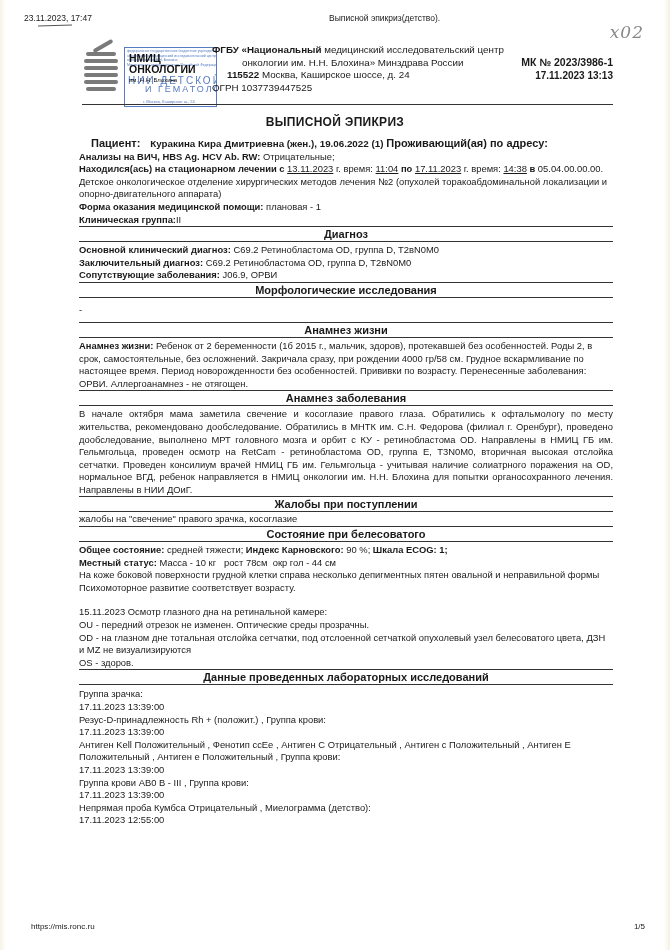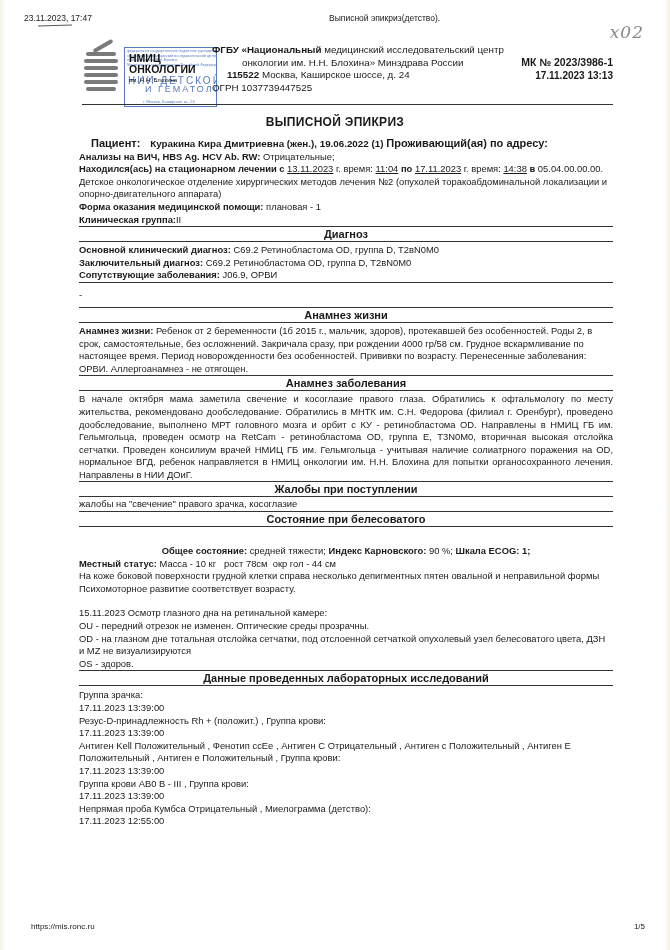--- a/index.html
+++ b/index.html
@@ -116,37 +116,38 @@
   <p><span class="b">Форма оказания медицинской помощи:</span><span> плановая - 1</span></p>
   <p><span class="b">Клиническая группа:</span><span>II</span></p>
   <div class="rule"></div>
 
   <div class="section-title">Диагноз</div>
   <p style="margin-top:2px;"><span class="b">Основной клинический диагноз:</span><span> C69.2 Ретинобластома OD, группа D, T2вN0M0</span></p>
   <p><span class="b">Заключительный диагноз:</span><span> C69.2 Ретинобластома OD, группа D, T2вN0M0</span></p>
   <p><span class="b">Сопутствующие заболевания:</span><span> J06.9, ОРВИ</span></p>
   <div class="rule"></div>
 
+  <div class="section-title">Морфологические исследования</div>
   <p class="dash-row">-</p>
   <div class="rule"></div>
 
   <div class="section-title">Анамнез жизни</div>
   <p style="margin-top:2px;"><span class="b">Анамнез жизни:</span><span> Ребенок от 2 беременности (1б 2015 г., мальчик, здоров), протекавшей без особенностей. Роды 2, в срок, самостоятельные, без осложнений. Закричала сразу, при рождении 4000 гр/58 см. Грудное вскармливание по настоящее время. Период новорожденности без особенностей. Прививки по возрасту. Перенесенные заболевания: ОРВИ. Аллергоанамнез - не отягощен.</span></p>
   <div class="rule"></div>
 
   <div class="section-title">Анамнез заболевания</div>
   <p class="just" style="margin-top:2px;">В начале октября мама заметила свечение и косоглазие правого глаза. Обратились к офтальмологу по месту жительства, рекомендовано дообследование. Обратились в МНТК им. С.Н. Федорова (филиал г. Оренбург), проведено дообследование, выполнено МРТ головного мозга и орбит с КУ - ретинобластома OD. Направлены в НМИЦ ГБ им. Гельмгольца, проведен осмотр на RetCam - ретинобластома OD, группа E, T3N0M0, вторичная высокая отслойка сетчатки. Проведен консилиум врачей НМИЦ ГБ им. Гельмгольца - учитывая наличие солиатрного поражения на OD, нормальное ВГД, ребенок направляется в НМИЦ онкологии им. Н.Н. Блохина для попытки органосохранного лечения. Направлены в НИИ ДОиГ.</p>
   <div class="rule"></div>
 
   <div class="section-title">Жалобы при поступлении</div>
   <p style="margin-top:1px;">жалобы на "свечение" правого зрачка, косоглазие</p>
   <div class="rule"></div>
 
   <div class="section-title">Состояние при белесоватого</div>
-  <p style="margin-top:18px;text-align:center;">
+  <p style="margin-top:2px;">
     <span class="b">Общее состояние:</span><span> средней тяжести; </span><span class="b">Индекс Карновского:</span><span> 90 %; </span><span class="b">Шкала ECOG:</span><span class="b"> 1;</span>
   </p>
   <p style="white-space:pre;"><span class="b">Местный статус:</span><span> Масса - 10 кг   рост 78см  окр гол - 44 см</span></p>
   <p>На коже боковой поверхности грудной клетки справа несколько депигментных пятен овальной и неправильной формы</p>
   <p>Психомоторное развитие соответствует возрасту.</p>
   <div class="gap"></div>
   <p>15.11.2023 Осмотр глазного дна на ретинальной камере:</p>
   <p>OU - передний отрезок не изменен. Оптические среды прозрачны.</p>
   <p>OD - на глазном дне тотальная отслойка сетчатки, под отслоенной сетчаткой опухолевый узел белесоватого цвета, ДЗН и MZ не визуализируются</p>
   <p>OS - здоров.</p>

